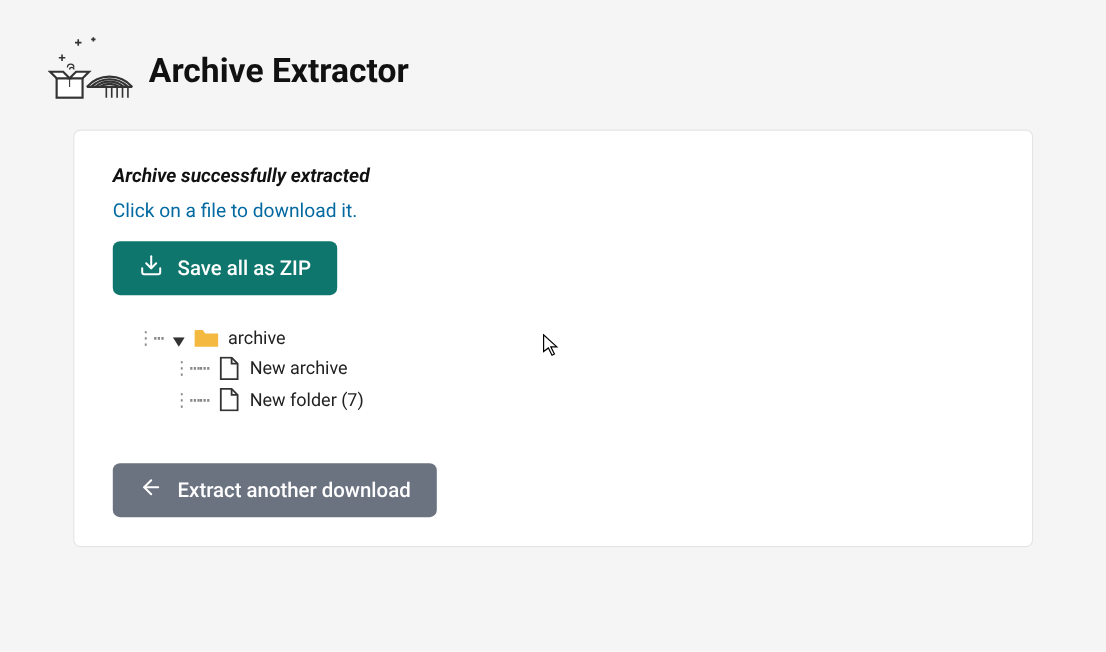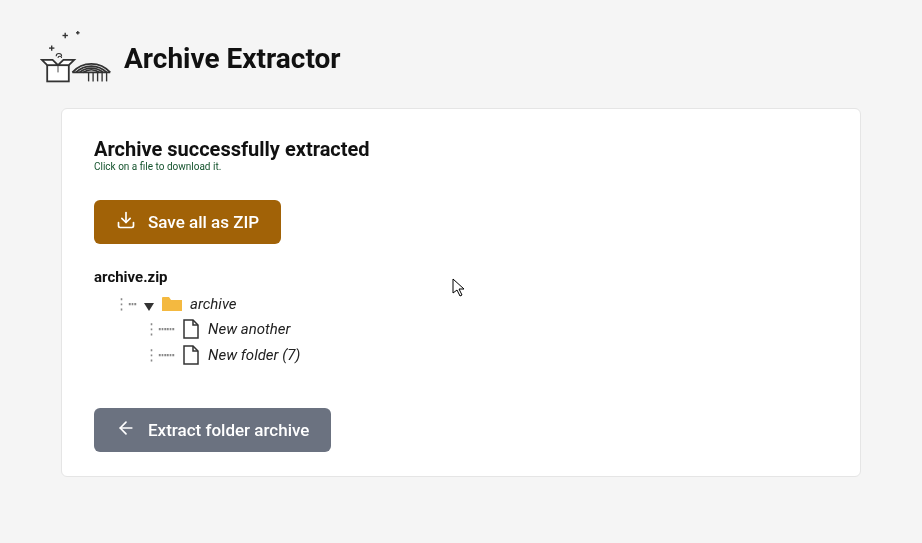--- a/index.html
+++ b/index.html
@@ -34,44 +34,45 @@
     }
     .card {
       background: #fff;
       border: 1px solid #e5e5e5;
       border-radius: 6px;
       padding: 28px 32px 24px;
       max-width: 800px;
       margin: 0 auto;
     }
     .card-title {
-      font-size: 20px;
+      font-size: 16px;
       font-weight: 700;
       color: #111;
-      margin-bottom: 0;
+      margin-bottom: 10px;
+      font-style: italic;
     }
     .card-subtitle {
-      font-size: 10px;
-      color: #14532d;
-      margin-bottom: 28px;
+      font-size: 16px;
+      color: #0369a1;
+      margin-bottom: 16px;
     }
     .btn {
       display: inline-flex;
       align-items: center;
       gap: 12px;
       padding: 10px 22px;
       border: none;
       border-radius: 6px;
       font-size: 17px;
       font-weight: 500;
       cursor: pointer;
       font-family: inherit;
     }
     .btn-primary {
-      background: #a16207;
+      background: #0f766e;
       color: #fff;
     }
     .btn-secondary {
       background: #6b7280;
       color: #fff;
     }
     .tree {
       margin-top: 24px;
       margin-bottom: 40px;
       font-size: 15px;
@@ -101,21 +102,20 @@
     .folder-icon-filled {
       width: 20px;
       height: 16px;
     }
     .file-icon {
       width: 18px;
       height: 20px;
     }
     .tree-label {
       color: #222;
-      font-style: italic;
     }
     .level-1 { padding-left: 20px; }
     .level-2 { padding-left: 50px; }
     .footer-actions {
       display: flex;
       justify-content: space-between;
       align-items: center;
       margin-top: 20px;
     }
     .cursor {
@@ -181,21 +181,20 @@
         <svg width="20" height="20" viewBox="0 0 24 24" fill="none" stroke="#fff" stroke-width="2" stroke-linecap="round" stroke-linejoin="round">
           <path d="M21 15v4a2 2 0 0 1-2 2H5a2 2 0 0 1-2-2v-4"></path>
           <polyline points="7 10 12 15 17 10"></polyline>
           <line x1="12" y1="15" x2="12" y2="3"></line>
         </svg>
       </span>
       <span>Save all as ZIP</span>
     </button>
 
     <div class="tree">
-      <div class="tree-root">archive.zip</div>
 
       <div class="tree-item level-1">
         <span class="tree-connector">⋮⋯</span>
         <span class="tree-toggle">
           <svg width="10" height="10" viewBox="0 0 10 10">
               <polygon points="0,0 10,0 5,8" fill="#333"></polygon>
             </svg>
         </span>
         <span class="folder-icon-filled">
           <svg width="20" height="16" viewBox="0 0 20 16">
@@ -206,21 +205,21 @@
       </div>
 
       <div class="tree-item level-2">
         <span class="tree-connector">⋮⋯⋯</span>
         <span class="file-icon">
           <svg width="18" height="20" viewBox="0 0 18 20">
             <path d="M 2 1 L 11 1 L 16 6 L 16 19 L 2 19 Z" fill="#fff" stroke="#333" stroke-width="1.5"></path>
             <path d="M 11 1 L 11 6 L 16 6" fill="none" stroke="#333" stroke-width="1.5"></path>
           </svg>
         </span>
-        <span class="tree-label">New another</span>
+        <span class="tree-label">New archive</span>
       </div>
 
       <div class="tree-item level-2">
         <span class="tree-connector">⋮⋯⋯</span>
         <span class="file-icon">
           <svg width="18" height="20" viewBox="0 0 18 20">
             <path d="M 2 1 L 11 1 L 16 6 L 16 19 L 2 19 Z" fill="#fff" stroke="#333" stroke-width="1.5"></path>
             <path d="M 11 1 L 11 6 L 16 6" fill="none" stroke="#333" stroke-width="1.5"></path>
           </svg>
         </span>
@@ -229,21 +228,21 @@
     </div>
 
     <div class="footer-actions">
       <button class="btn btn-secondary">
         <span>
           <svg width="20" height="20" viewBox="0 0 24 24" fill="none" stroke="#fff" stroke-width="2" stroke-linecap="round" stroke-linejoin="round">
             <line x1="19" y1="12" x2="5" y2="12"></line>
             <polyline points="12 19 5 12 12 5"></polyline>
           </svg>
         </span>
-        <span>Extract folder archive</span>
+        <span>Extract another download</span>
       </button>
 
     </div>
   </div>
 </div>
 
 <div class="cursor">
   <svg width="16" height="20" viewBox="0 0 16 20">
     <path d="M 1 1 L 1 15 L 5 12 L 8 18 L 10 17 L 7 11 L 12 11 Z" fill="#fff" stroke="#000" stroke-width="1"></path>
   </svg>

